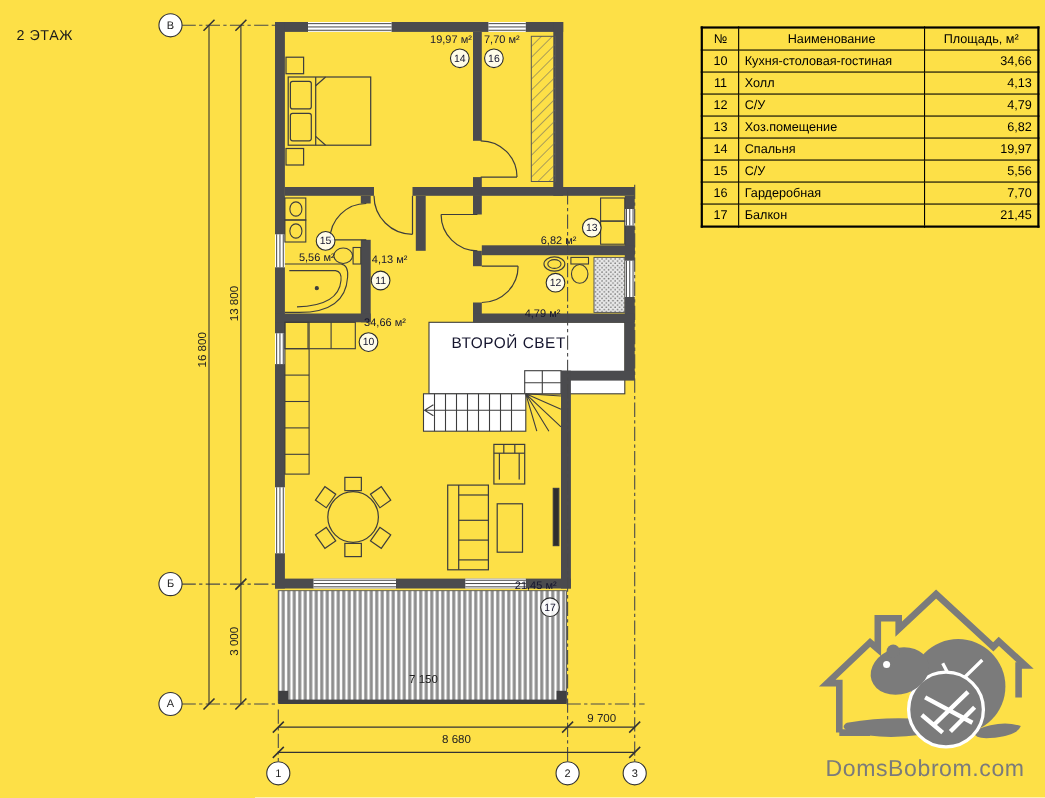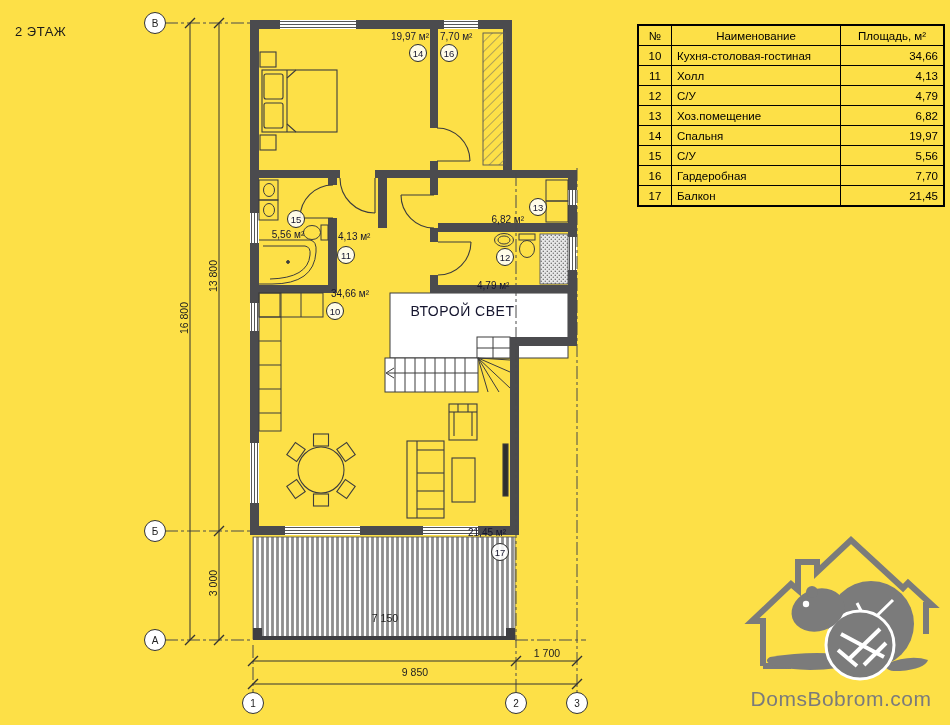--- a/index.html
+++ b/index.html
@@ -266,22 +266,22 @@
   <div class="axis" style="left:144px;top:520px;">Б</div>
   <div class="axis" style="left:144px;top:629px;">А</div>
   <div class="axis" style="left:242px;top:692px;">1</div>
   <div class="axis" style="left:505px;top:692px;">2</div>
   <div class="axis" style="left:566px;top:692px;">3</div>
 
   <div class="dim vdim" style="left:151px;top:312px;width:66px;">16 800</div>
   <div class="dim vdim" style="left:180px;top:270px;width:66px;">13 800</div>
   <div class="dim vdim" style="left:183px;top:577px;width:60px;">3 000</div>
   <div class="dim" style="left:355px;top:612px;width:60px;">7 150</div>
-  <div class="dim" style="left:517px;top:647px;width:60px;">1 700</div>
-  <div class="dim" style="left:385px;top:666px;width:60px;">9 850</div>
+  <div class="dim" style="left:517px;top:647px;width:60px;">9 700</div>
+  <div class="dim" style="left:385px;top:666px;width:60px;">8 680</div>
 
   <table class="area-table">
     <thead>
       <tr>
         <th class="col-num">№</th>
         <th class="col-name">Наименование</th>
         <th class="col-area">Площадь, м²</th>
       </tr>
     </thead>
     <tbody>

